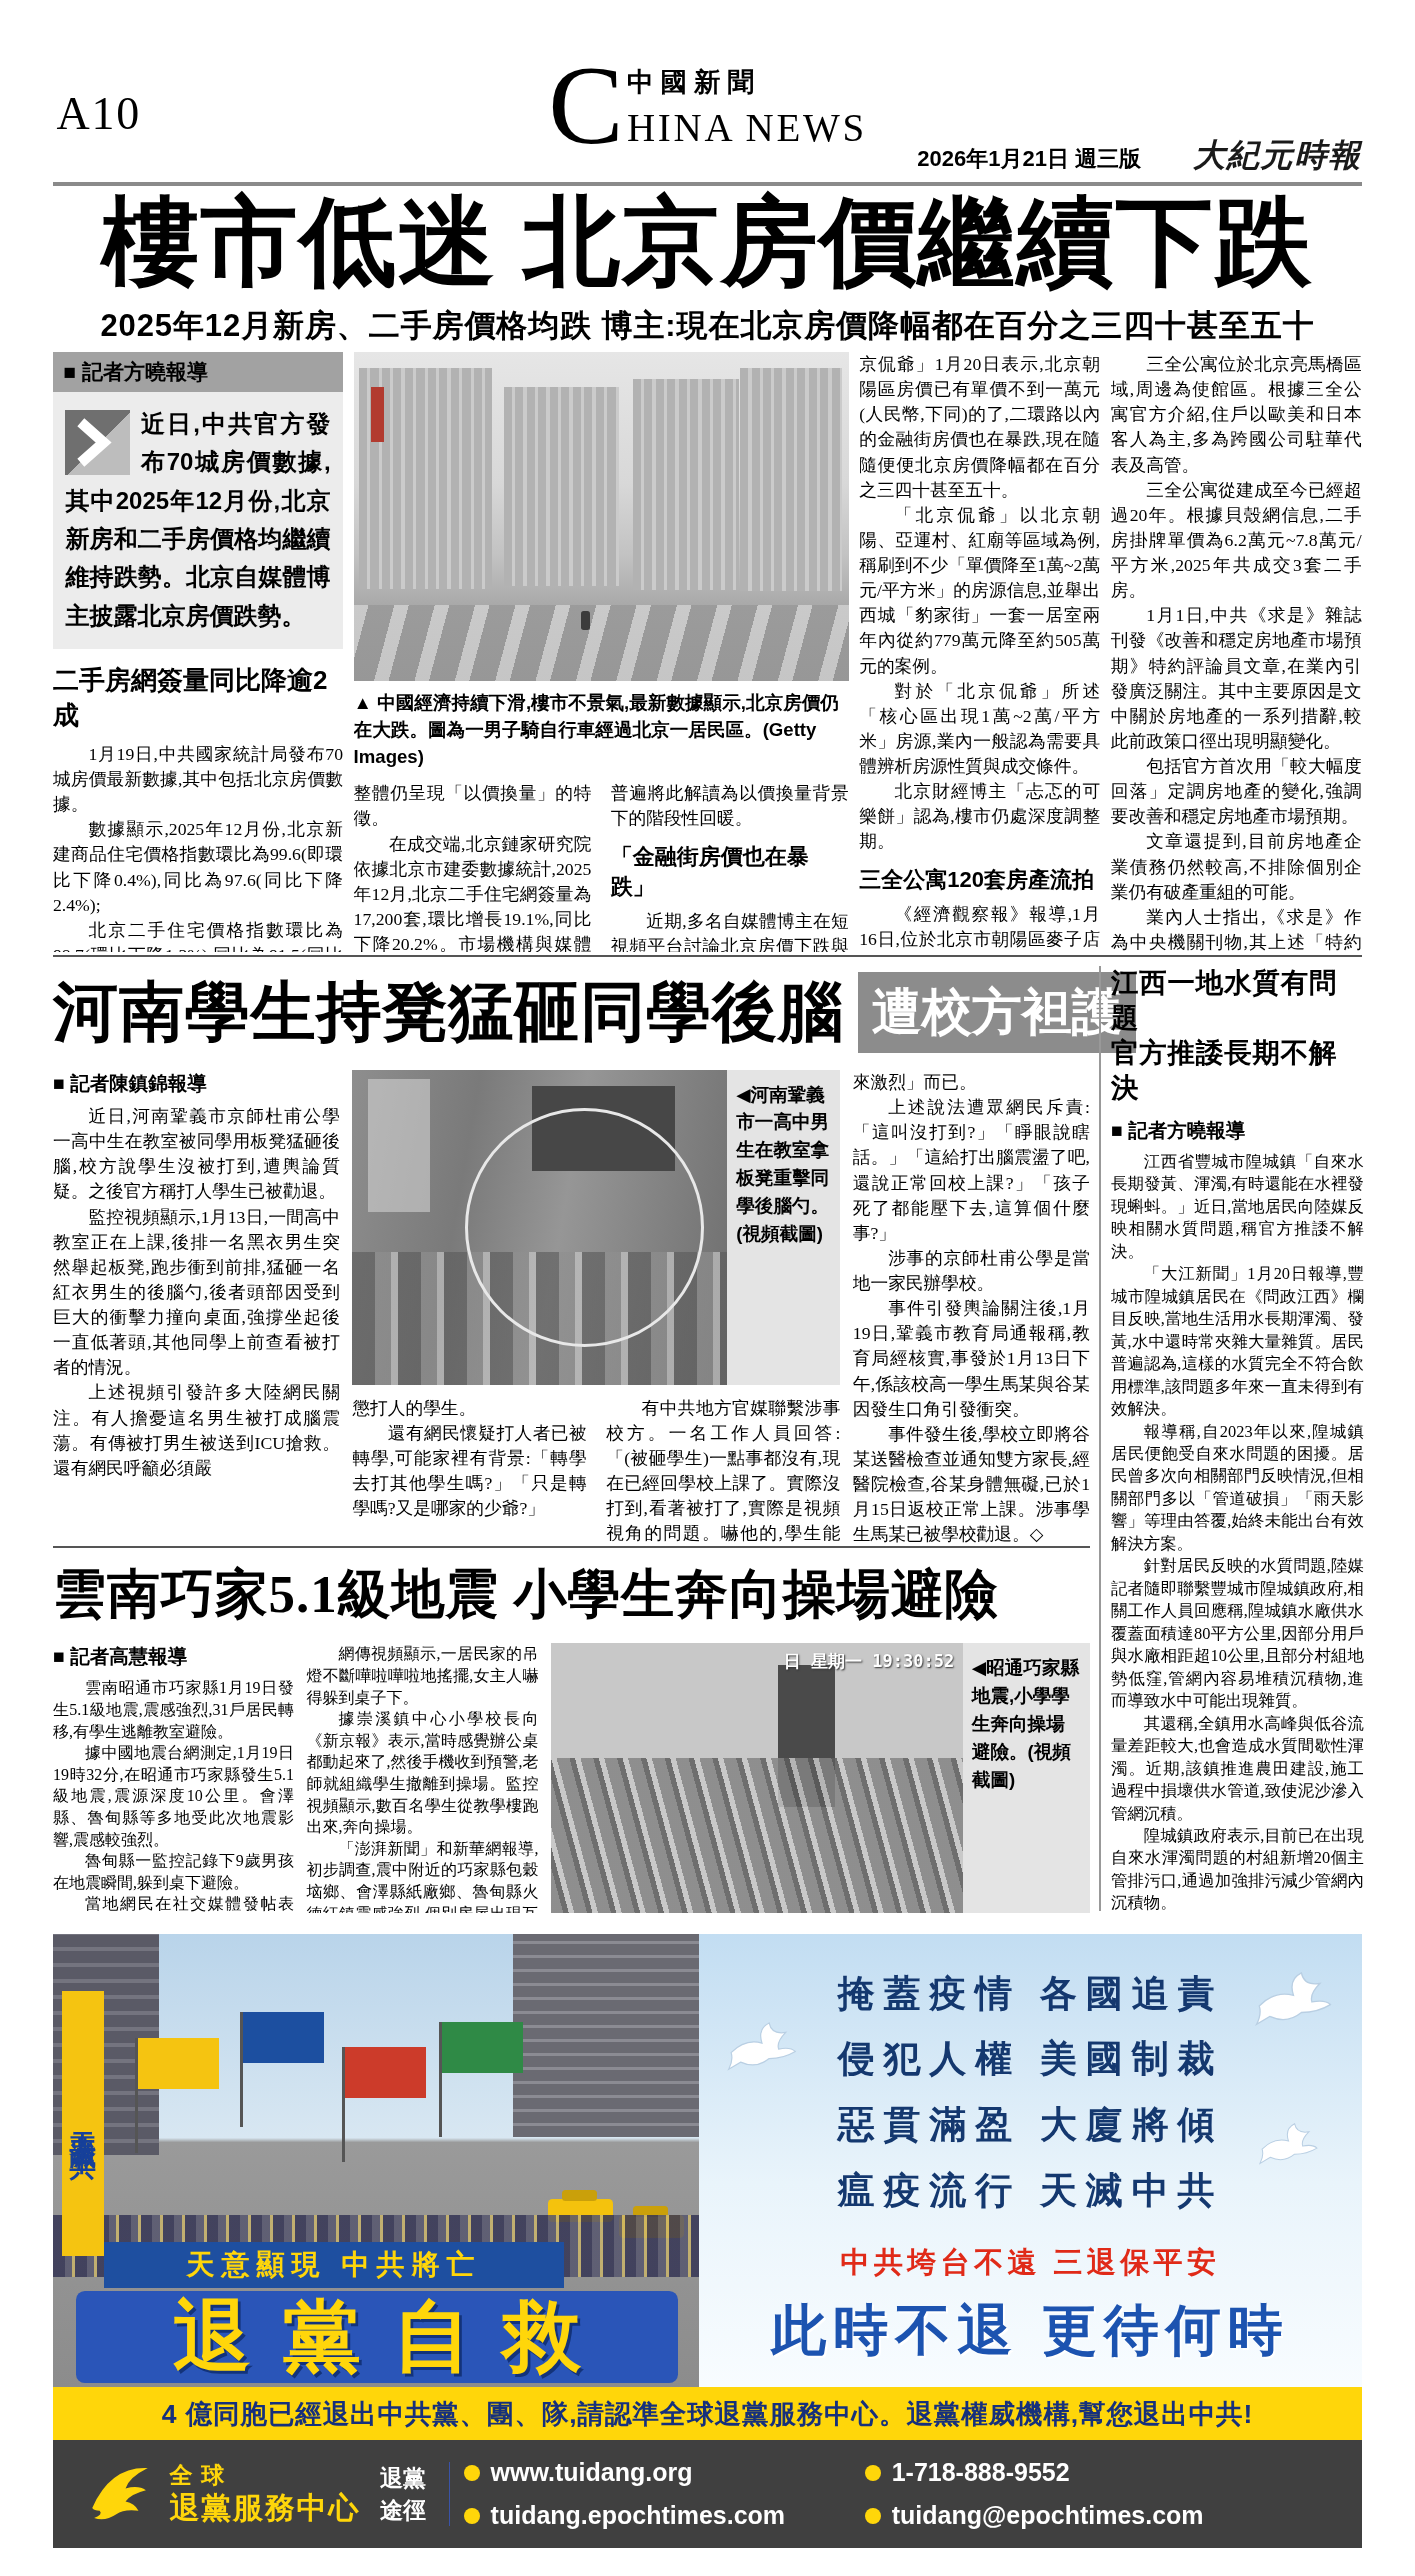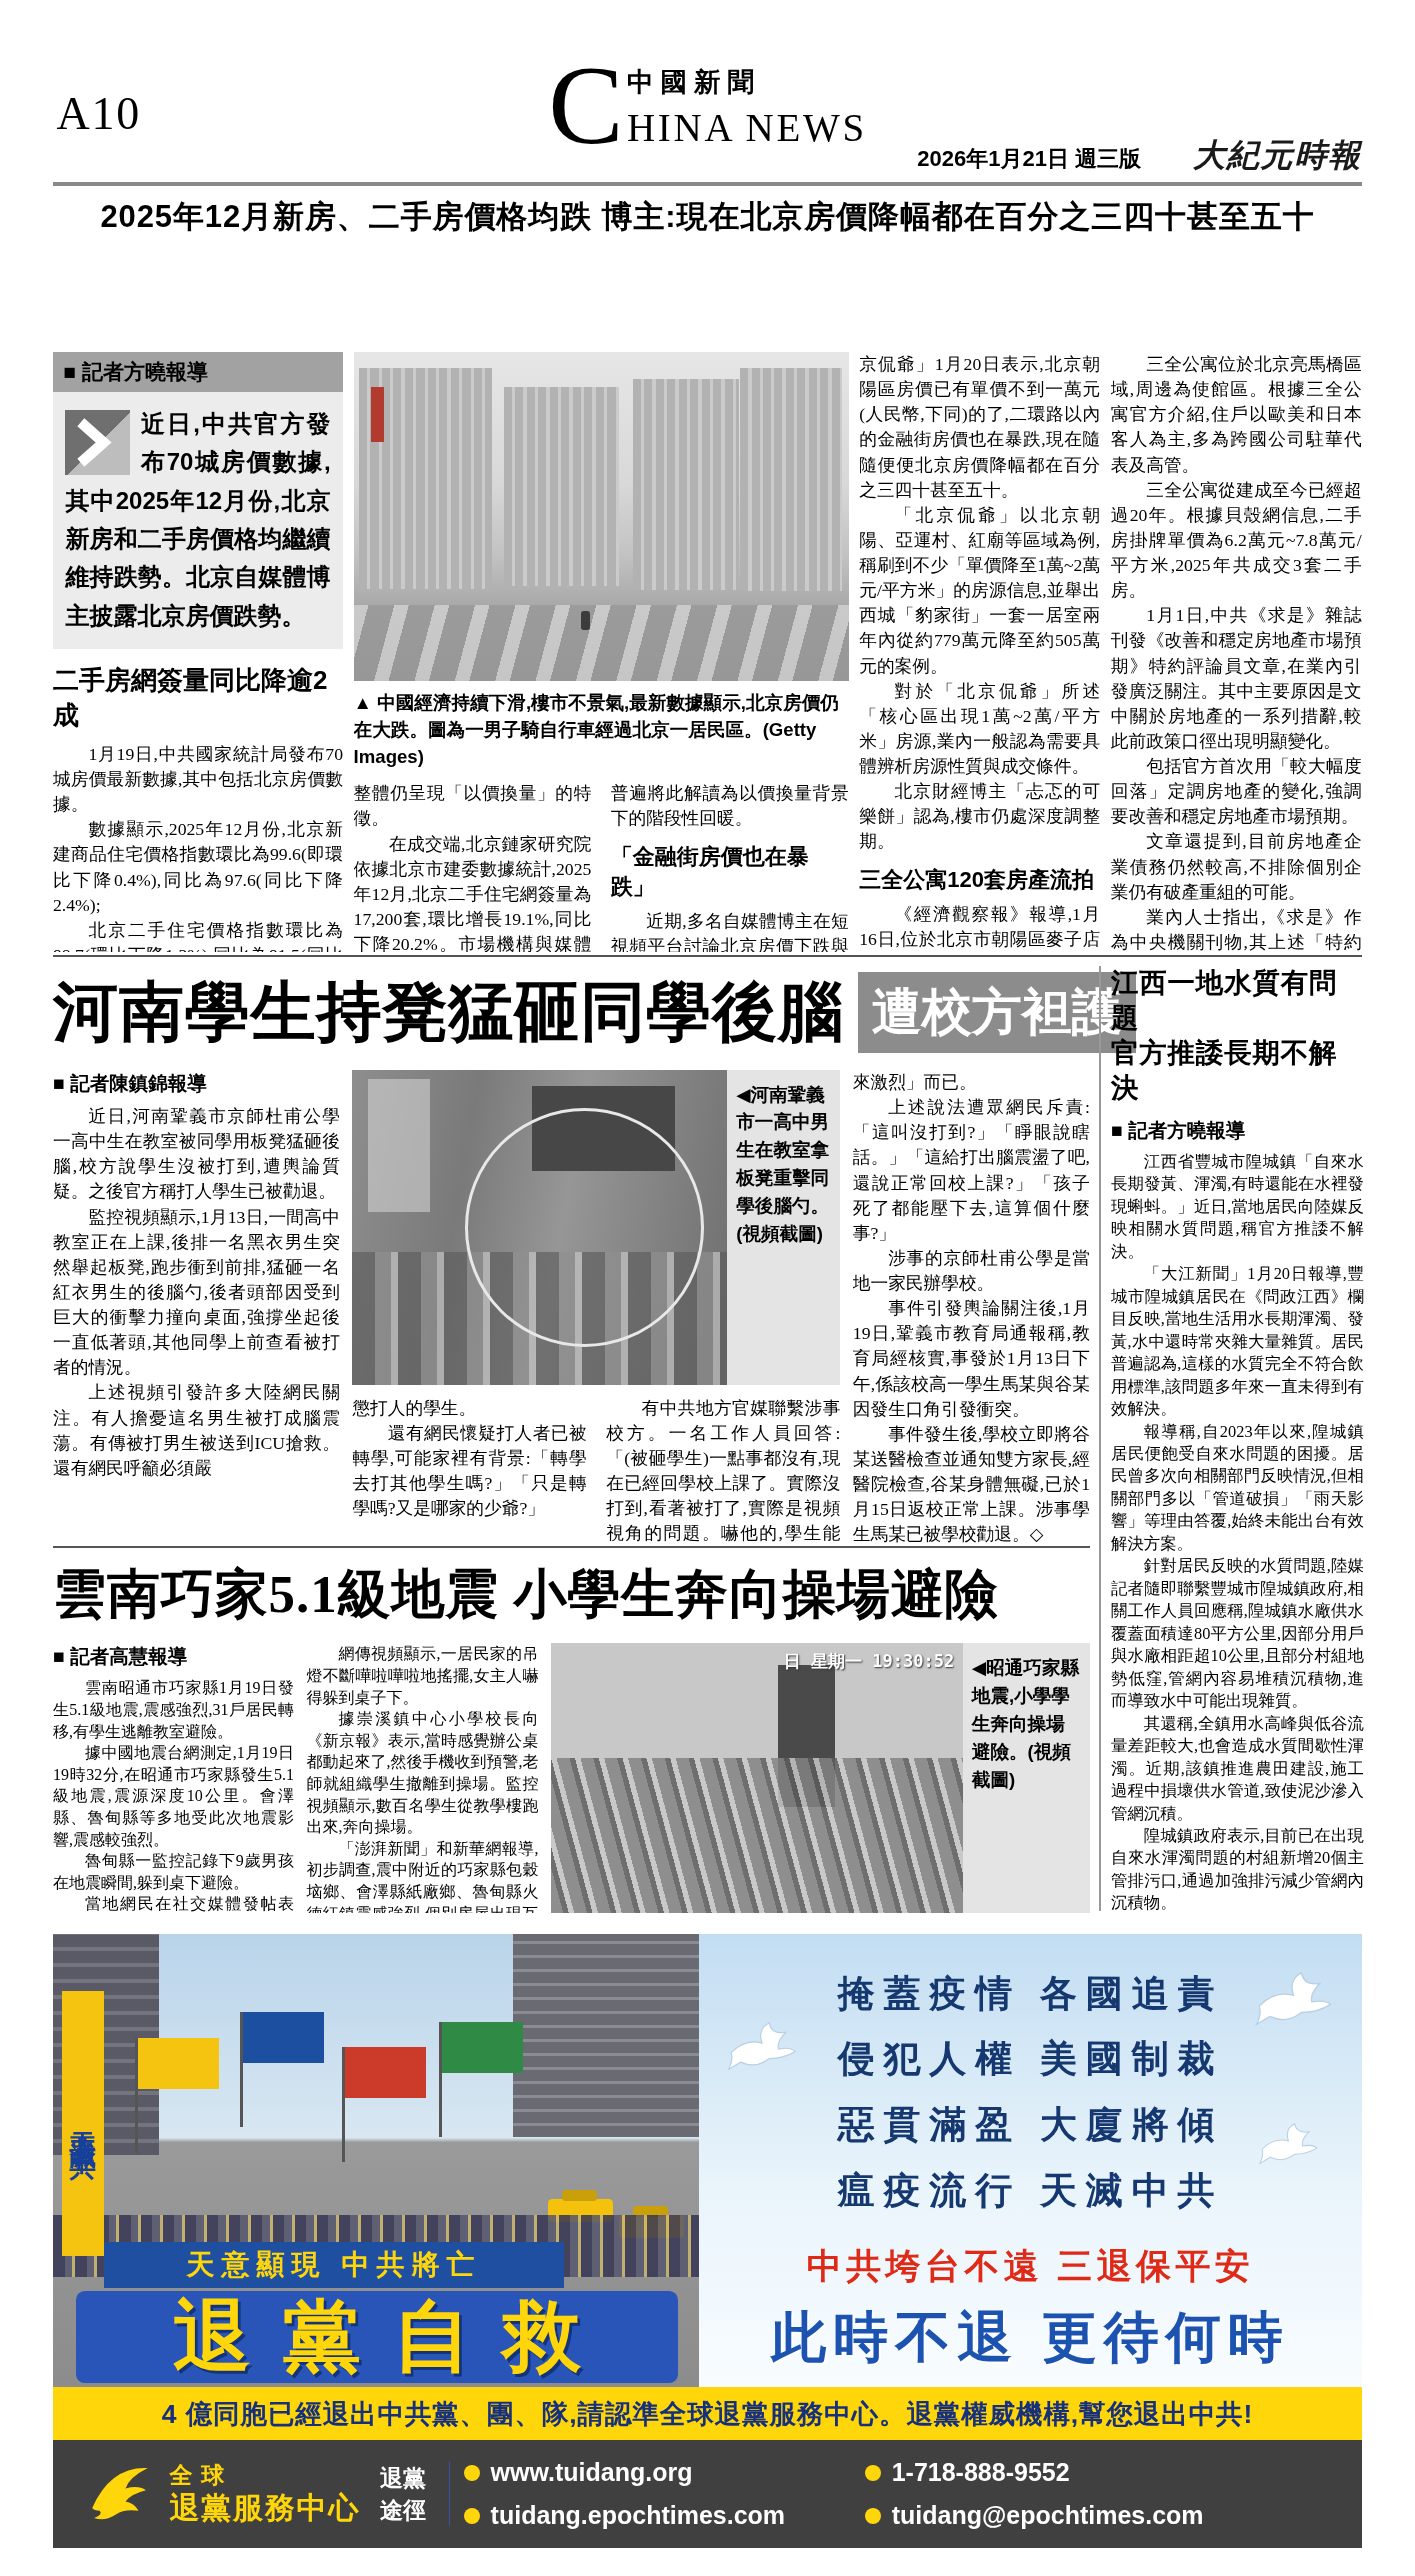--- a/index.html
+++ b/index.html
@@ -137,21 +137,21 @@
                display:flex; align-items:center; justify-content:center; font-size:28px; font-weight:900; letter-spacing:7px;
                font-family:"Liberation Sans","DejaVu Sans",sans-serif; }
   .mainbanner { position:absolute; left:23px; top:357px; width:602px; height:92px; background:#2a55b8; border-radius:8.8px;
                 display:flex; align-items:center; justify-content:center; }
   .mainbanner span { color:#ffd60a; font-size:78px; font-weight:900; letter-spacing:32px; text-indent:32px;
                      text-shadow:2.7px 2.7px 0 #13337a; font-family:"Liberation Sans","DejaVu Sans",sans-serif; }
   .promo { flex:1; position:relative; text-align:center; padding-top:26.5px;
            background:linear-gradient(180deg,#c2ddf2 0%,#e9f4fb 55%,#f8fcff 100%); }
   .slogan { font-size:37px; font-weight:900; color:#14386f; letter-spacing:8.8px; line-height:1.78;
             font-family:"Liberation Sans","DejaVu Sans",sans-serif; }
-  .redline { font-size:35px; font-weight:900; color:#e02a18; letter-spacing:4.4px; margin-top:19.5px;
+  .redline { font-size:29px; font-weight:900; color:#e02a18; letter-spacing:4.4px; margin-top:19.5px;
              font-family:"Liberation Sans","DejaVu Sans",sans-serif; }
   .blueline { font-size:55px; font-weight:900; color:#1c53b0; letter-spacing:7px; margin-top:10.6px;
               text-shadow:1.8px 1.8px 0 #ffffff; font-family:"Liberation Sans","DejaVu Sans",sans-serif; }
   .dove { position:absolute; }
   .ad-strip { height:53px; background:#ffd60a; display:flex; align-items:center; justify-content:center;
               font-size:26.5px; font-weight:900; color:#16307c; letter-spacing:0.9px;
               font-family:"Liberation Sans","DejaVu Sans",sans-serif; }
   .ad-footer { height:108px; background:#404040; display:flex; align-items:center; padding:0 30px; gap:14px; }
   .logoblk { display:flex; align-items:center; gap:12.4px; width:283px; }
   .logotxt { color:#ffd60a; line-height:1.2; }
@@ -175,20 +175,21 @@
       <span class="logo-zh">中國新聞</span>
       <span class="logo-en">HINA NEWS</span>
     </span>
   </div>
   <div class="dateline">2026年1月21日 週三版</div>
   <div class="masthead">大紀元時報</div>
 </div>
 <div class="hrule" id="hdrule"></div>
 
 <div id="a1h">
+  <h1>樓市低迷 北京房價繼續下跌</h1>
   <div class="deck">2025年12月新房、二手房價格均跌 博主:現在北京房價降幅都在百分之三四十甚至五十</div>
 </div>
 
 <div id="article1">
   <div class="cell">
     <div class="repbar">■ 記者方曉報導</div>
     <div class="leadbox">
       <span class="chev">
         <svg viewBox="0 0 74 74">
             <polyline points="18,14 44,37 18,60" fill="none" stroke="#ffffff" stroke-width="12"></polyline>

